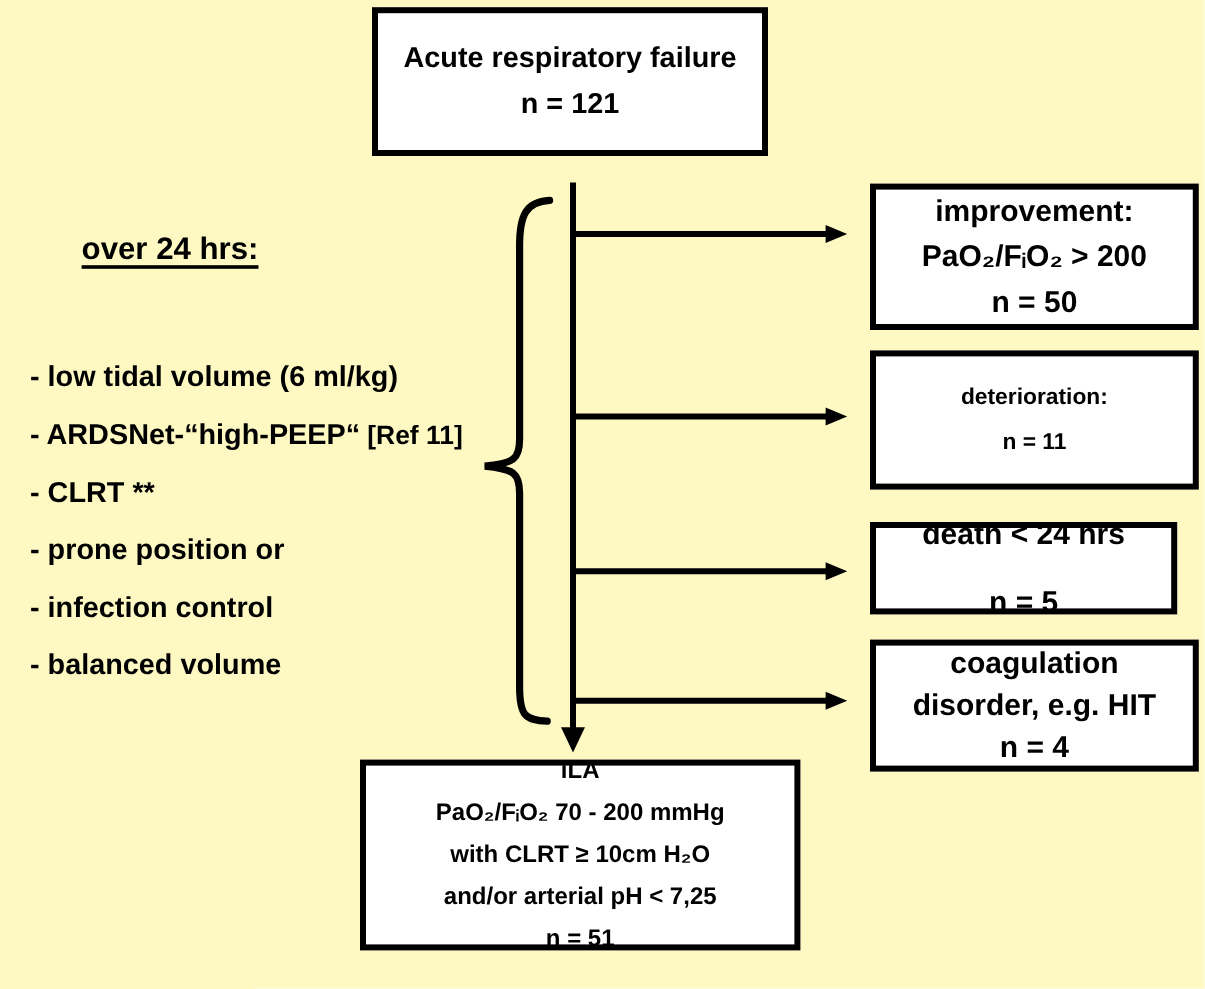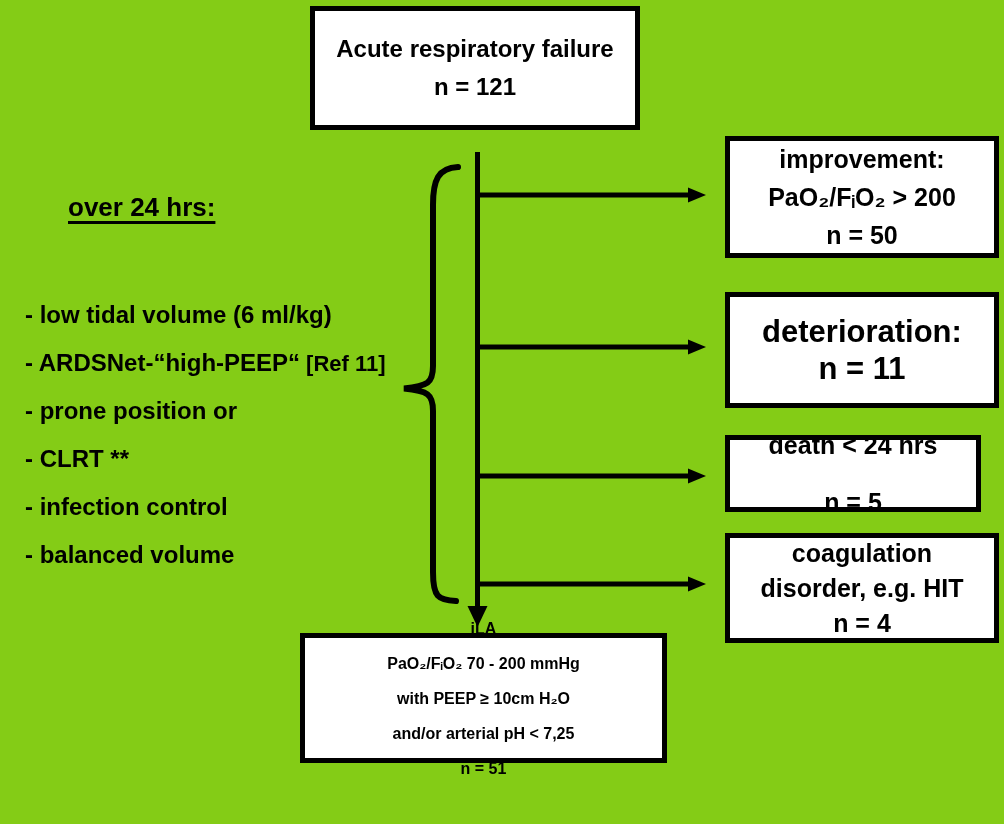--- a/index.html
+++ b/index.html
@@ -1,42 +1,42 @@
 <!DOCTYPE html>
 <html><head>
 <meta charset="utf-8">
 <style>
   html,body { margin:0; padding:0; background:#ffffff; }
   .canvas {
     position:relative;
     width:1004px; height:824px;
-    background:#84cc16;
+    background:#fef9c3;
     font-family:"Liberation Sans","DejaVu Sans",sans-serif;
     font-weight:bold;
     color:#000000;
     overflow:hidden;
   }
   .box {
     position:absolute;
     box-sizing:border-box;
     border:5px solid #000000;
     background:#ffffff;
     display:flex;
     flex-direction:column;
     align-items:center;
     justify-content:center;
     text-align:center;
     white-space:nowrap;
   }
   #top-box    { left:310px; top:6px;   width:330px; height:124px; font-size:24px; line-height:38px; }
-  #right-box-0{ left:725px; top:136px; width:274px; height:122px; font-size:25px; line-height:38px; }
-  #right-box-1{ left:725px; top:292px; width:274px; height:116px; font-size:31px; line-height:37px; }
+  #right-box-0{ left:725px; top:153px; width:274px; height:122px; font-size:25px; line-height:38px; }
+  #right-box-1{ left:725px; top:292px; width:274px; height:116px; font-size:19px; line-height:37px; }
   #right-box-2{ left:725px; top:435px; width:256px; height:77px;  font-size:25px; line-height:34px;gap:23px; }
   #right-box-3{ left:725px; top:533px; width:274px; height:110px; font-size:25px; line-height:35px;text-align:right; }
-  #bottom-box { left:300px; top:633px; width:367px; height:130px; font-size:16px; line-height:35px; }
+  #bottom-box { left:300px; top:633px; width:367px; height:159px; font-size:20px; line-height:35px; }
 
   .heading {
     position:absolute; left:23px; top:192px;
     font-size:26px;
     text-decoration:underline;
     text-decoration-thickness:3px;
     text-underline-offset:5px;
     white-space:nowrap;
     margin-left:45px;
   }
@@ -89,22 +89,22 @@
     <div>n = 121</div>
   </div>
 
   <div class="heading">over 24 hrs:</div>
 
   <div class="treatment-list">
     <div class="item">- low tidal volume (6 ml/kg)</div>
     <div class="item">
       <span>- ARDSNet-“high-PEEP“</span><span class="ref">[Ref 11]</span>
     </div>
+    <div class="item">- CLRT **</div>
     <div class="item">- prone position or</div>
-    <div class="item">- CLRT **</div>
     <div class="item">- infection control</div>
     <div class="item">- balanced volume</div>
   </div>
 
   <div class="box" id="right-box-0">
     <div>improvement:</div>
     <div>PaO₂/FᵢO₂ &gt; 200</div>
     <div>n = 50</div>
   </div>
 
@@ -120,18 +120,18 @@
 
   <div class="box" id="right-box-3">
     <div>coagulation</div>
     <div>disorder, e.g. HIT</div>
     <div>n = 4</div>
   </div>
 
   <div class="box" id="bottom-box">
     <div>iLA</div>
     <div>PaO₂/FᵢO₂ 70 - 200 mmHg</div>
-    <div>with PEEP ≥ 10cm H₂O</div>
+    <div>with CLRT ≥ 10cm H₂O</div>
     <div>and/or arterial pH &lt; 7,25</div>
     <div>n = 51</div>
   </div>
 
 </div>
 
 </body></html>

